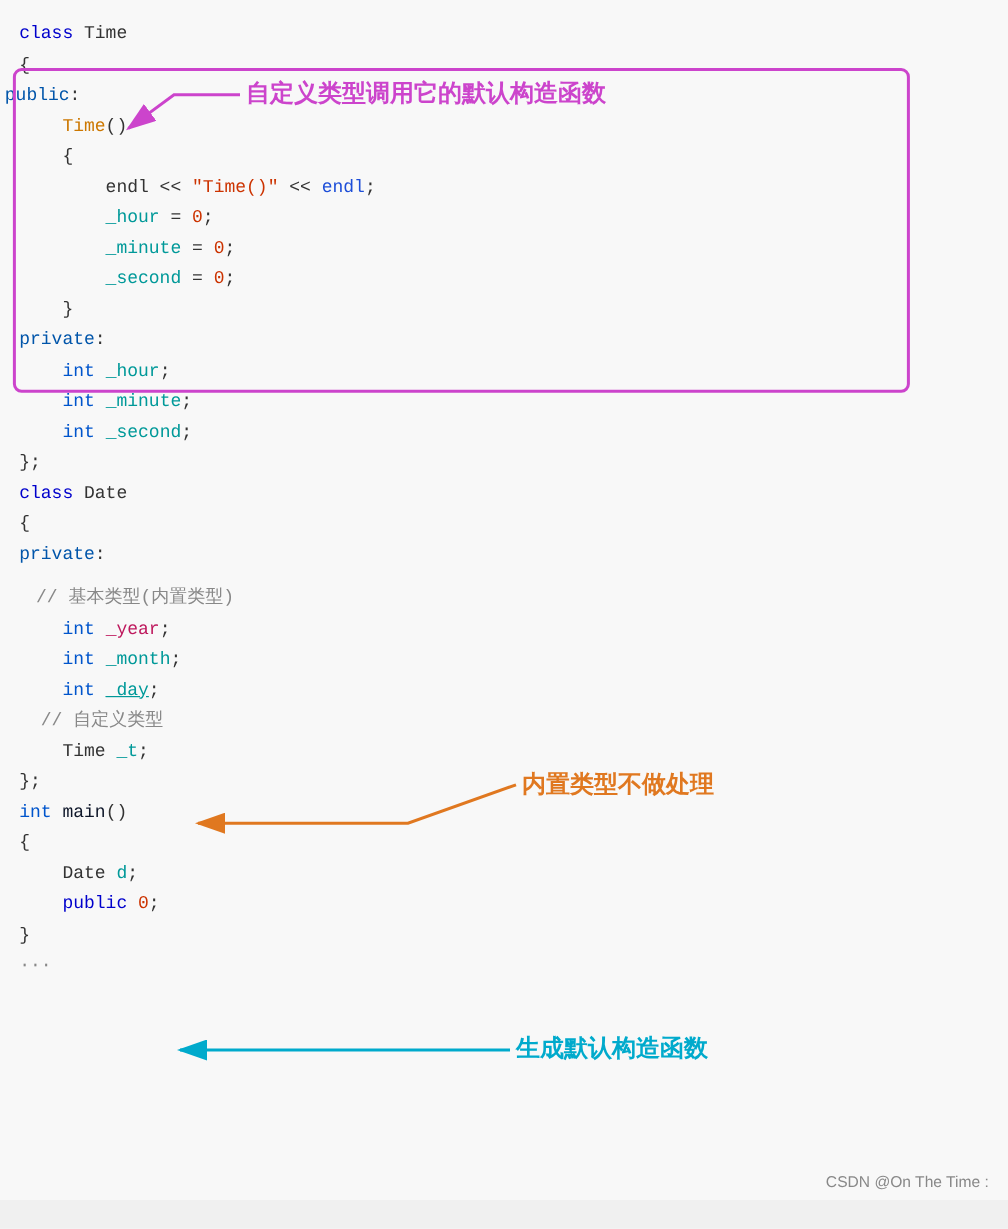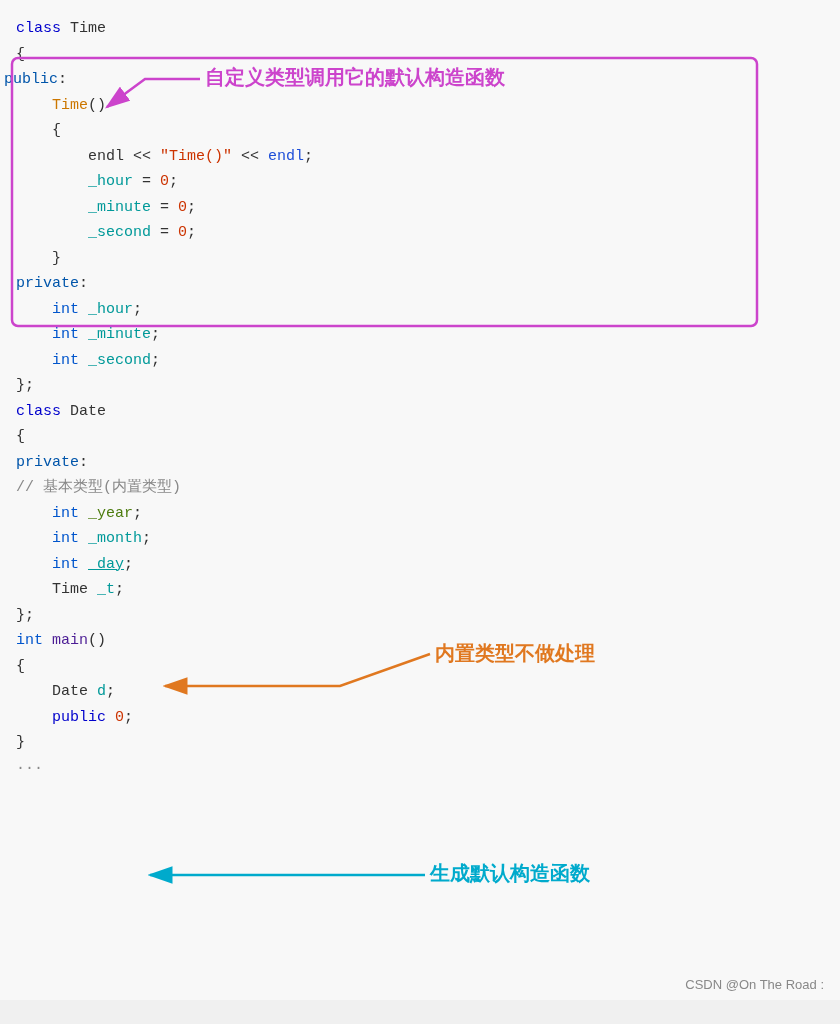--- a/index.html
+++ b/index.html
@@ -53,27 +53,28 @@
       <div class="code-line" style="padding-left: 88px;"><span style="color: rgb(0, 153, 153);">_second</span><span style="color: rgb(51, 51, 51);"> = </span><span style="color: rgb(204, 51, 0);">0</span><span style="color: rgb(51, 51, 51);">;</span></div>
       <div class="code-line" style="padding-left: 52px;"><span style="color: rgb(51, 51, 51);">}</span></div>
       <div class="code-line" style="padding-left: 16px;"><span style="color: rgb(0, 85, 170);">private</span><span style="color: rgb(51, 51, 51);">:</span></div>
       <div class="code-line" style="padding-left: 52px;"><span style="color: rgb(0, 85, 204);">int</span><span style="color: rgb(51, 51, 51);"> </span><span style="color: rgb(0, 153, 153);">_hour</span><span style="color: rgb(51, 51, 51);">;</span></div>
       <div class="code-line" style="padding-left: 52px;"><span style="color: rgb(0, 85, 204);">int</span><span style="color: rgb(51, 51, 51);"> </span><span style="color: rgb(0, 153, 153);">_minute</span><span style="color: rgb(51, 51, 51);">;</span></div>
       <div class="code-line" style="padding-left: 52px;"><span style="color: rgb(0, 85, 204);">int</span><span style="color: rgb(51, 51, 51);"> </span><span style="color: rgb(0, 153, 153);">_second</span><span style="color: rgb(51, 51, 51);">;</span></div>
       <div class="code-line" style="padding-left: 16px;"><span style="color: rgb(51, 51, 51);">};</span></div>
       <div class="code-line" style="padding-left: 16px;"><span style="color: rgb(0, 0, 204);">class </span><span style="color: rgb(51, 51, 51);">Date</span></div>
       <div class="code-line" style="padding-left: 16px;"><span style="color: rgb(51, 51, 51);">{</span></div>
       <div class="code-line" style="padding-left: 16px;"><span style="color: rgb(0, 85, 170);">private</span><span style="color: rgb(51, 51, 51);">:</span></div>
-      <div class="code-line" style="padding-left: 16px;"><span style="color: rgb(136, 136, 136);">// 基本类型(内置类型)</span></div>
-      <div class="code-line" style="padding-left: 52px;"><span style="color: rgb(0, 85, 204);">int</span><span style="color: rgb(51, 51, 51);"> </span><span style="color: #4d7c0f;">_year</span><span style="color: rgb(51, 51, 51);">;</span></div>
+      <div class="code-line" style="padding-left: 30px; margin-top: 11px;"><span style="color: rgb(136, 136, 136);">// 基本类型(内置类型)</span></div>
+      <div class="code-line" style="padding-left: 52px;"><span style="color: rgb(0, 85, 204);">int</span><span style="color: rgb(51, 51, 51);"> </span><span style="color: #be185d;">_year</span><span style="color: rgb(51, 51, 51);">;</span></div>
       <div class="code-line" style="padding-left: 52px;"><span style="color: rgb(0, 85, 204);">int</span><span style="color: rgb(51, 51, 51);"> </span><span style="color: rgb(0, 153, 153);">_month</span><span style="color: rgb(51, 51, 51);">;</span></div>
       <div class="code-line" style="padding-left: 52px;"><span style="color: rgb(0, 85, 204);">int</span><span style="color: rgb(51, 51, 51);"> </span><span style="color: rgb(0, 153, 153); text-decoration: underline;">_day</span><span style="color: rgb(51, 51, 51);">;</span></div>
+      <div class="code-line" style="padding-left: 34px;"><span style="color: rgb(136, 136, 136);">// 自定义类型</span></div>
       <div class="code-line" style="padding-left: 52px;"><span style="color: rgb(51, 51, 51);">Time</span><span style="color: rgb(51, 51, 51);"> </span><span style="color: rgb(0, 153, 153);">_t</span><span style="color: rgb(51, 51, 51);">;</span></div>
       <div class="code-line" style="padding-left: 16px;"><span style="color: rgb(51, 51, 51);">};</span></div>
-      <div class="code-line" style="padding-left: 16px;"><span style="color: rgb(0, 85, 204);">int</span><span style="color: rgb(51, 51, 51);"> </span><span style="color: #4c1d95;">main</span><span style="color: rgb(51, 51, 51);">()</span></div>
+      <div class="code-line" style="padding-left: 16px;"><span style="color: rgb(0, 85, 204);">int</span><span style="color: rgb(51, 51, 51);"> </span><span style="color: #0f172a;">main</span><span style="color: rgb(51, 51, 51);">()</span></div>
       <div class="code-line" style="padding-left: 16px;"><span style="color: rgb(51, 51, 51);">{</span></div>
       <div class="code-line" style="padding-left: 52px;"><span style="color: rgb(51, 51, 51);">Date</span><span style="color: rgb(51, 51, 51);"> </span><span style="color: rgb(0, 153, 153);">d</span><span style="color: rgb(51, 51, 51);">;</span></div>
       <div class="code-line" style="padding-left: 52px;"><span style="color: rgb(0, 0, 204);">public </span><span style="color: rgb(204, 51, 0);">0</span><span style="color: rgb(51, 51, 51);">;</span></div>
       <div class="code-line" style="padding-left: 16px;"><span style="color: rgb(51, 51, 51);">}</span></div>
       <div class="code-line" style="padding-left: 16px;"><span style="color: rgb(136, 136, 136);">···</span></div>
     </div>
 
   <svg id="overlay-svg" style="position:absolute;top:0;left:0;width:840px;height:1024px;pointer-events:none;">
 
     <rect x="12" y="58" width="745" height="268" rx="6" ry="6" fill="none" stroke="#cc44cc" stroke-width="2.5"></rect>
@@ -97,14 +98,14 @@
     <text x="435" y="660" font-family="'SimHei','Microsoft YaHei',sans-serif" font-size="20" font-weight="bold" fill="#e07820">内置类型不做处理</text>
 
     <path d="M 430,654 L 340,686 L 165,686" stroke="#e07820" stroke-width="2.5" fill="none" marker-end="url(#arrowhead-orange)"></path>
 
     <text x="430" y="880" font-family="'SimHei','Microsoft YaHei',sans-serif" font-size="20" font-weight="bold" fill="#00aacc">生成默认构造函数</text>
 
     <path d="M 425,875 L 340,875 L 150,875" stroke="#00aacc" stroke-width="2.5" fill="none" marker-end="url(#arrowhead-blue)"></path>
 
   </svg>
 
-  <div class="watermark">CSDN @On The Road :</div>
+  <div class="watermark">CSDN @On The Time :</div>
 </div>
 
 </body></html>

